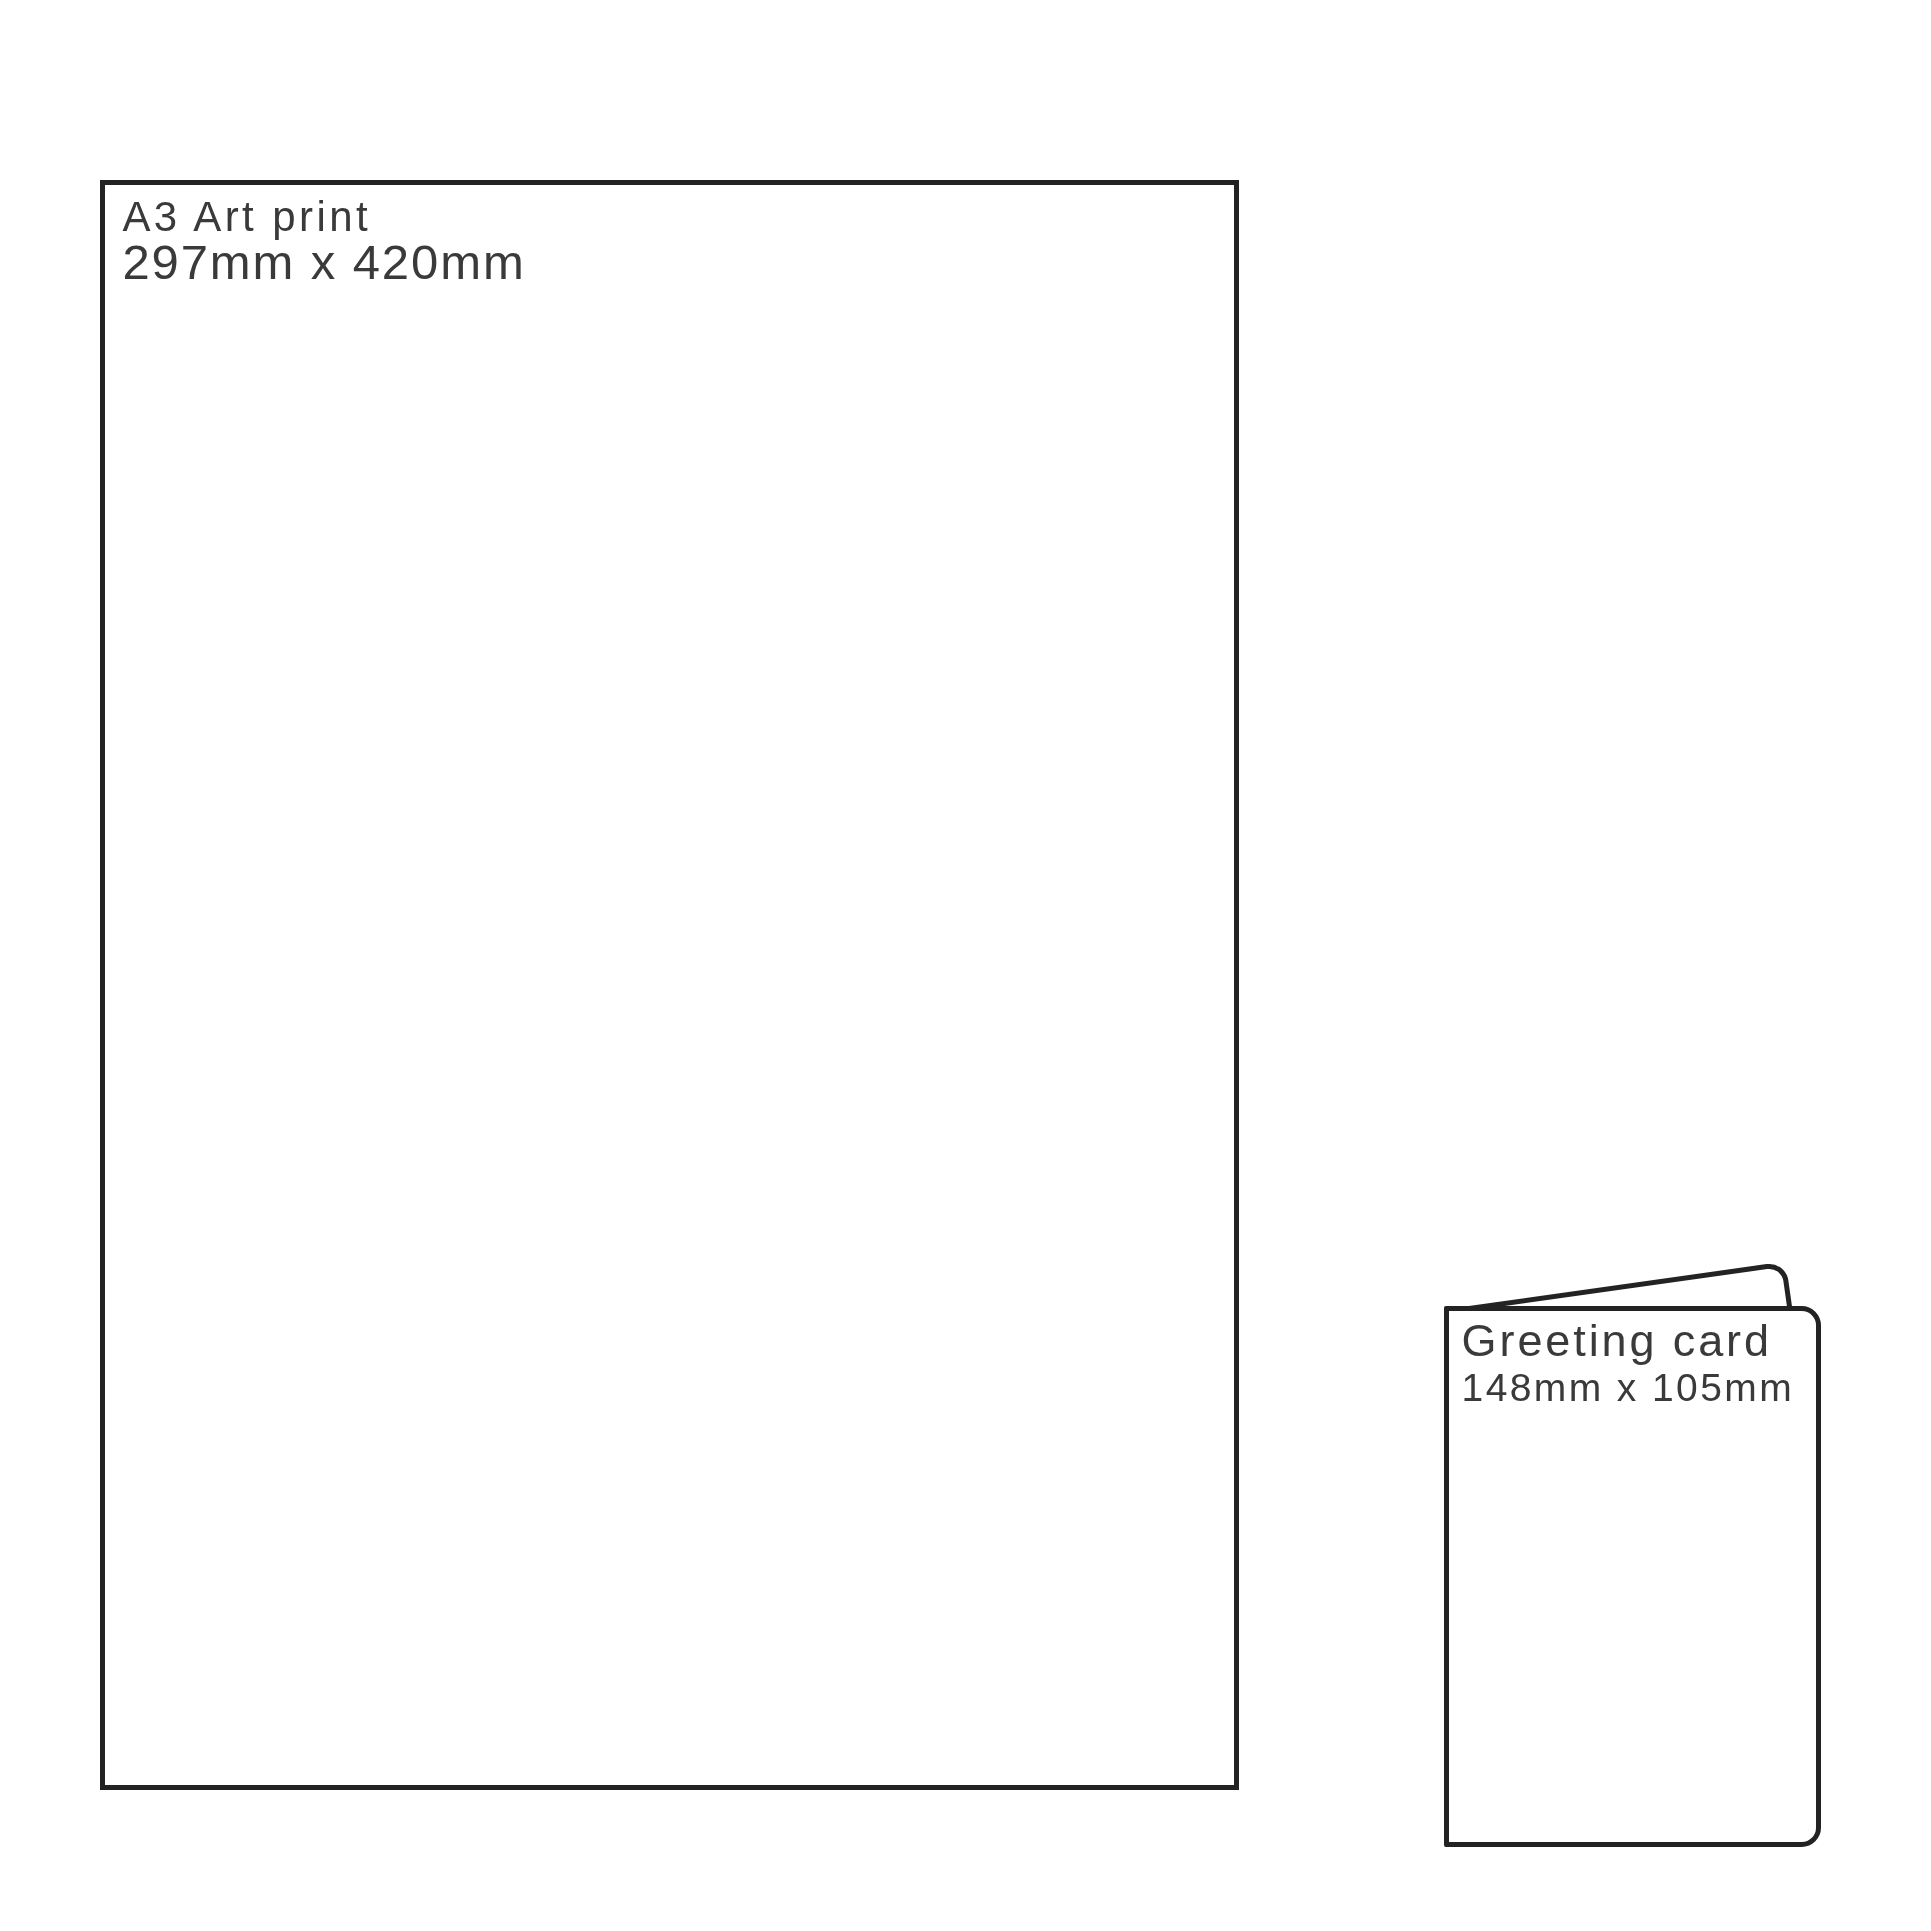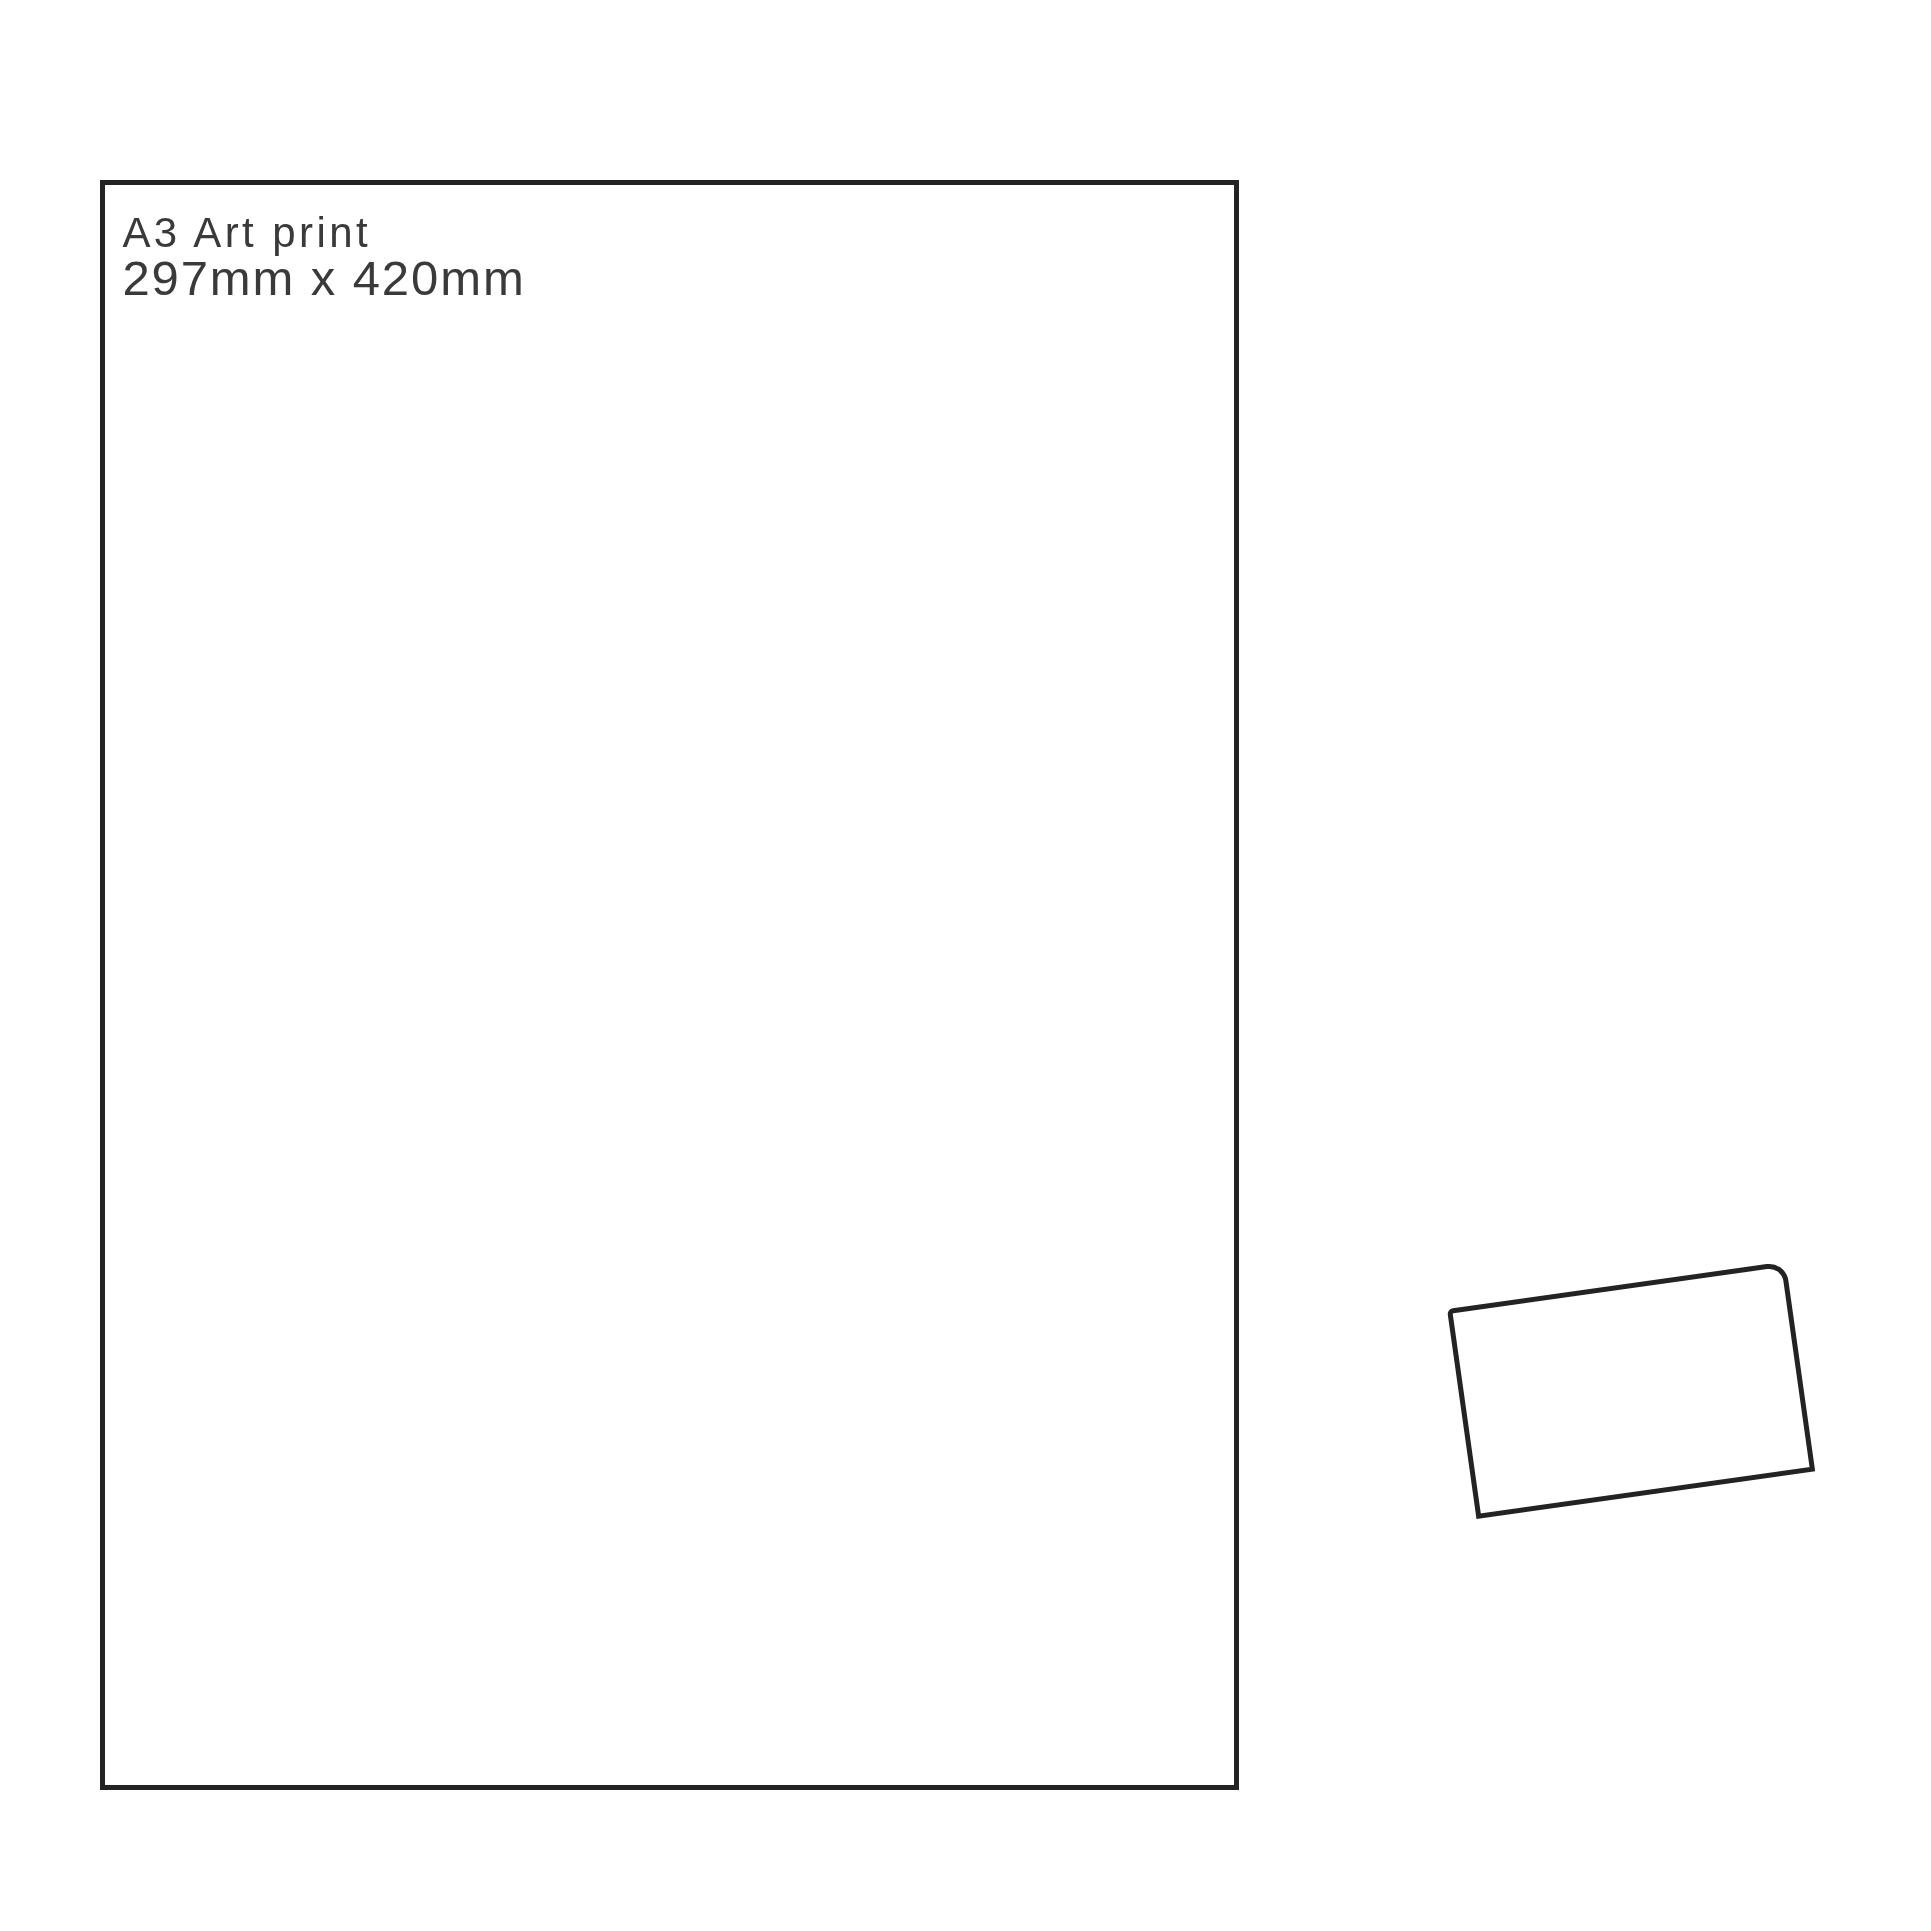--- a/index.html
+++ b/index.html
@@ -45,21 +45,20 @@
     width: 377px; height: 541px;
     z-index: 6;
     border-radius: 1.9px 19.3px 19.3px 1.9px;
   }
   .label {
     color: #3a3a3a;
     white-space: nowrap;
   }
   .sheet .label {
     position: absolute;
-    margin-top: 16px;
   }
   .sheet-a3 .label { left: 17.4px; top: 7.7px; }
   .sheet-a4 .label { left: 16.4px; top: 6.8px; }
   .card-front .label { left: 12.6px; top: 4.8px; }
   .label .title {
     font-size: 42px;
     line-height: 48px;
     letter-spacing: 3.4px;
   }
   .label .dims {
@@ -86,15 +85,21 @@
   <div class="sheet sheet-a3">
     <div class="label">
       <div class="title">A3 Art print</div>
       <div class="dims">297mm x 420mm</div>
     </div>
   </div>
 
 
   <div class="sheet card-back"></div>
 
+  <div class="sheet card-front">
+    <div class="label">
+      <div class="title">Greeting card</div>
+      <div class="dims">148mm x 105mm</div>
+    </div>
+  </div>
 
 </div>
 
 
 </body></html>

